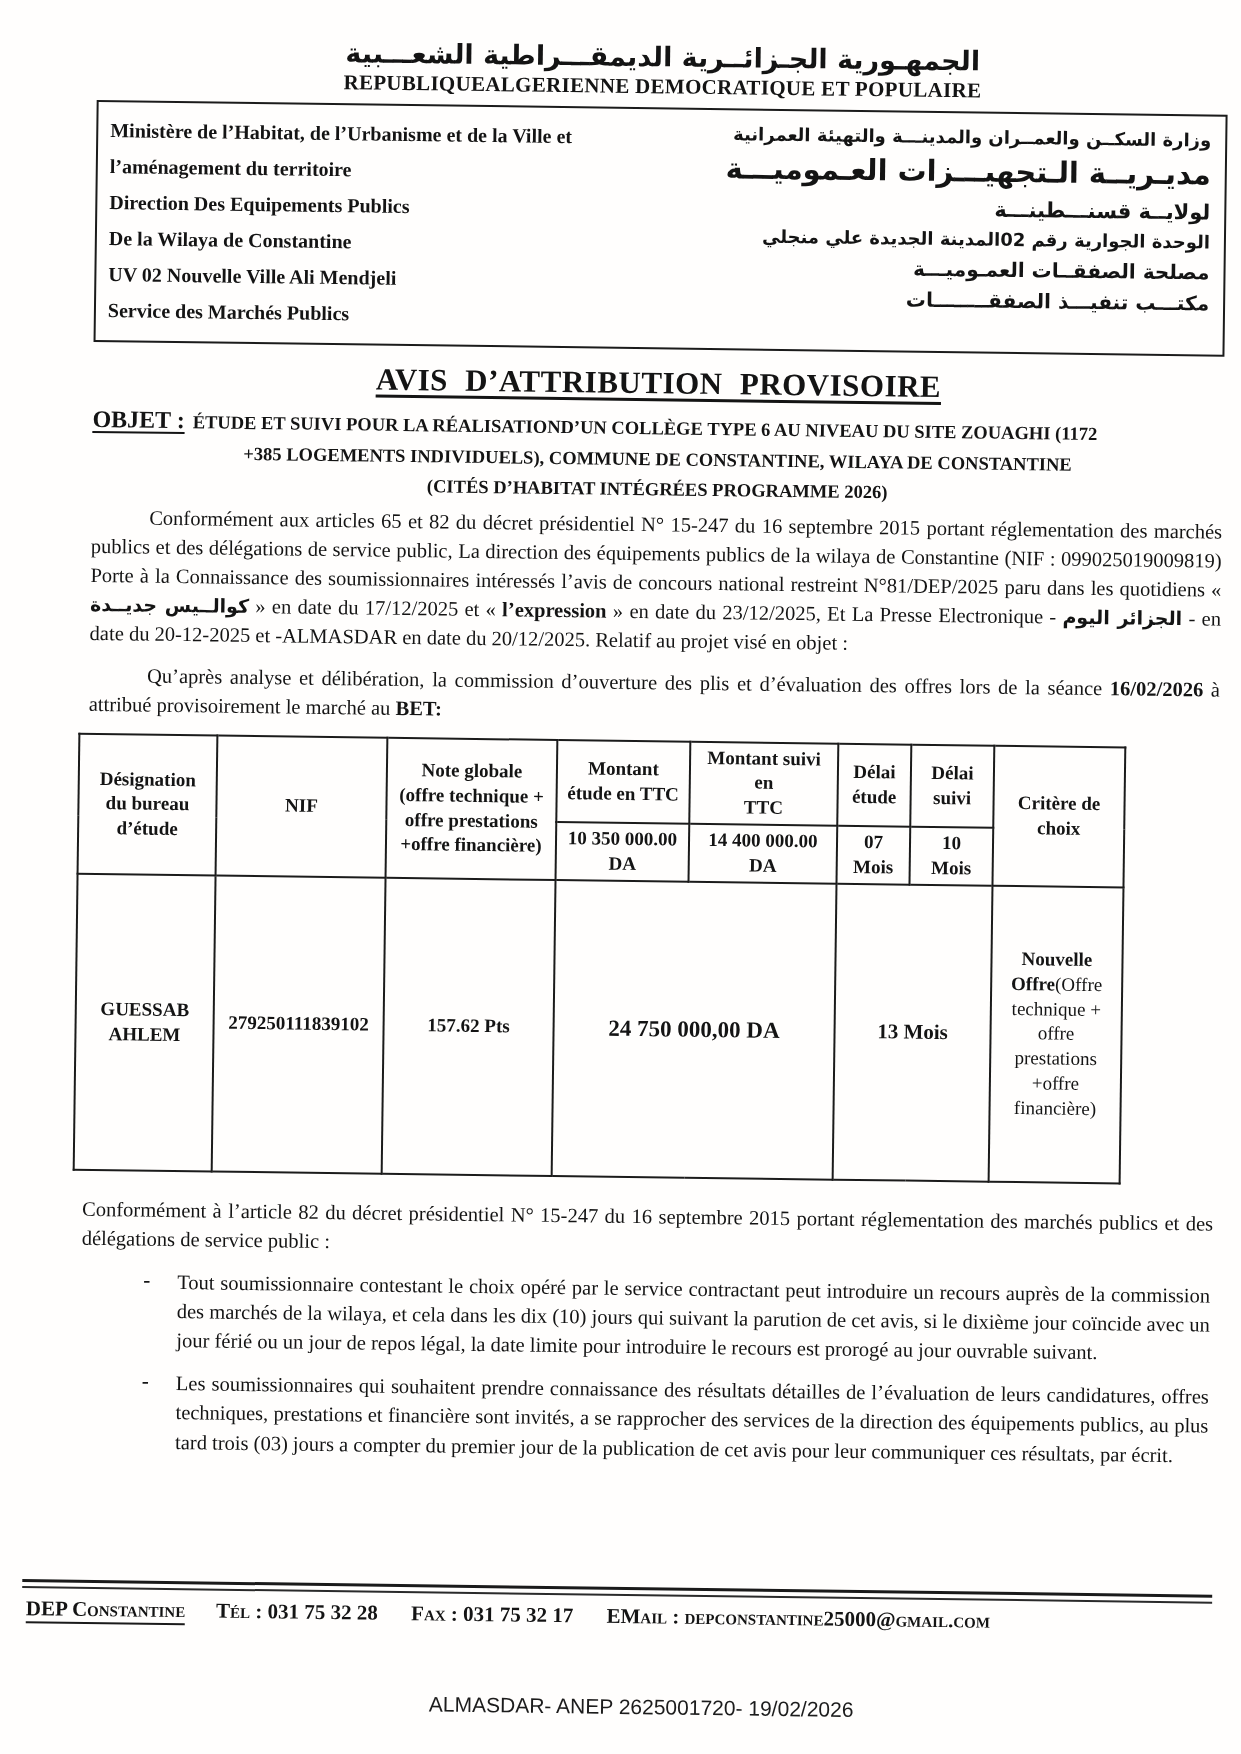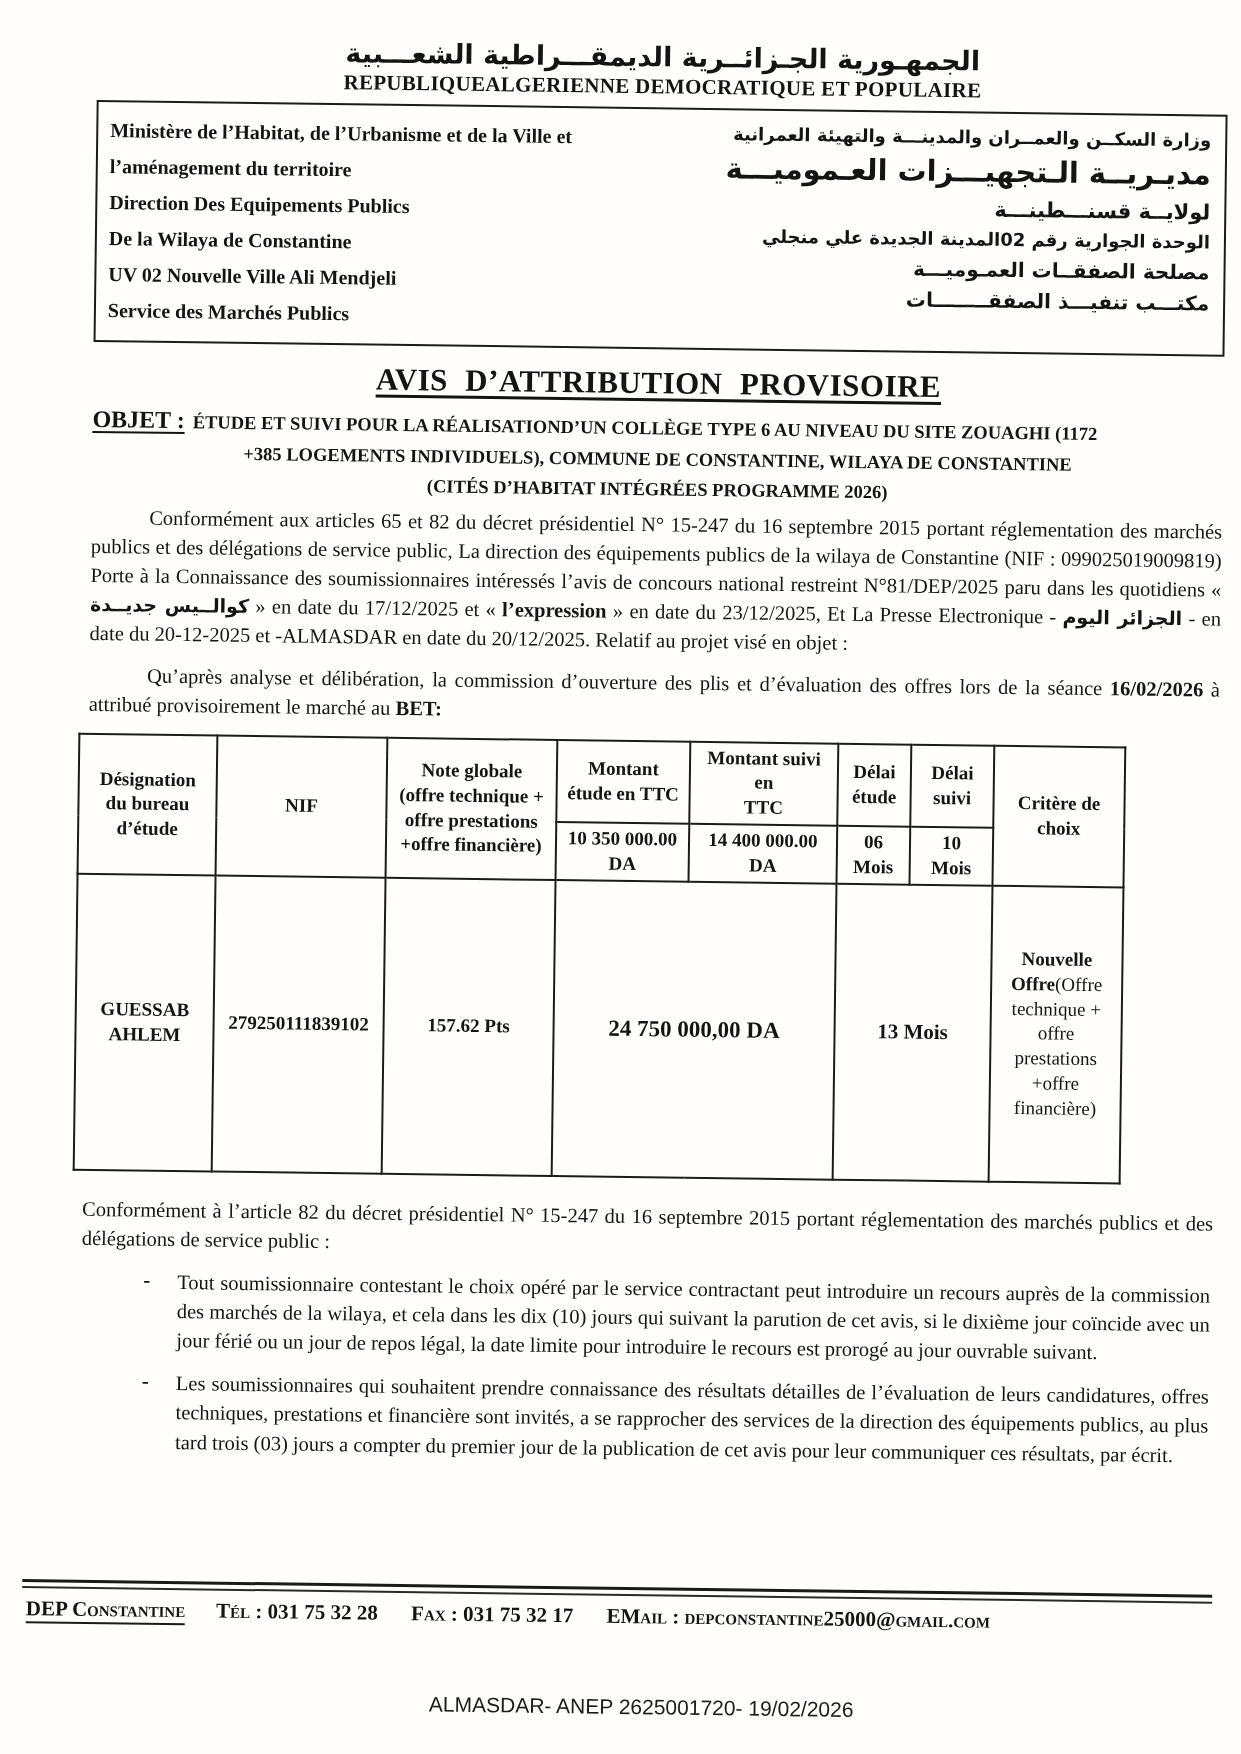--- a/index.html
+++ b/index.html
@@ -212,21 +212,21 @@
         <td class="c-dsui">Délai
 suivi</td>
         <td class="c-crit" rowspan="2">Critère de
 choix</td>
       </tr>
       <tr class="hrow2">
         <td>10 350 000.00
 DA</td>
         <td>14 400 000.00
 DA</td>
-        <td>06
+        <td>07
 Mois</td>
         <td>10
 Mois</td>
       </tr>
       <tr class="drow">
         <td>GUESSAB
 AHLEM</td>
         <td>279250111839102</td>
         <td>157.62 Pts</td>
         <td colspan="2" style="font-size:23px">24 750 000,00 DA</td>

